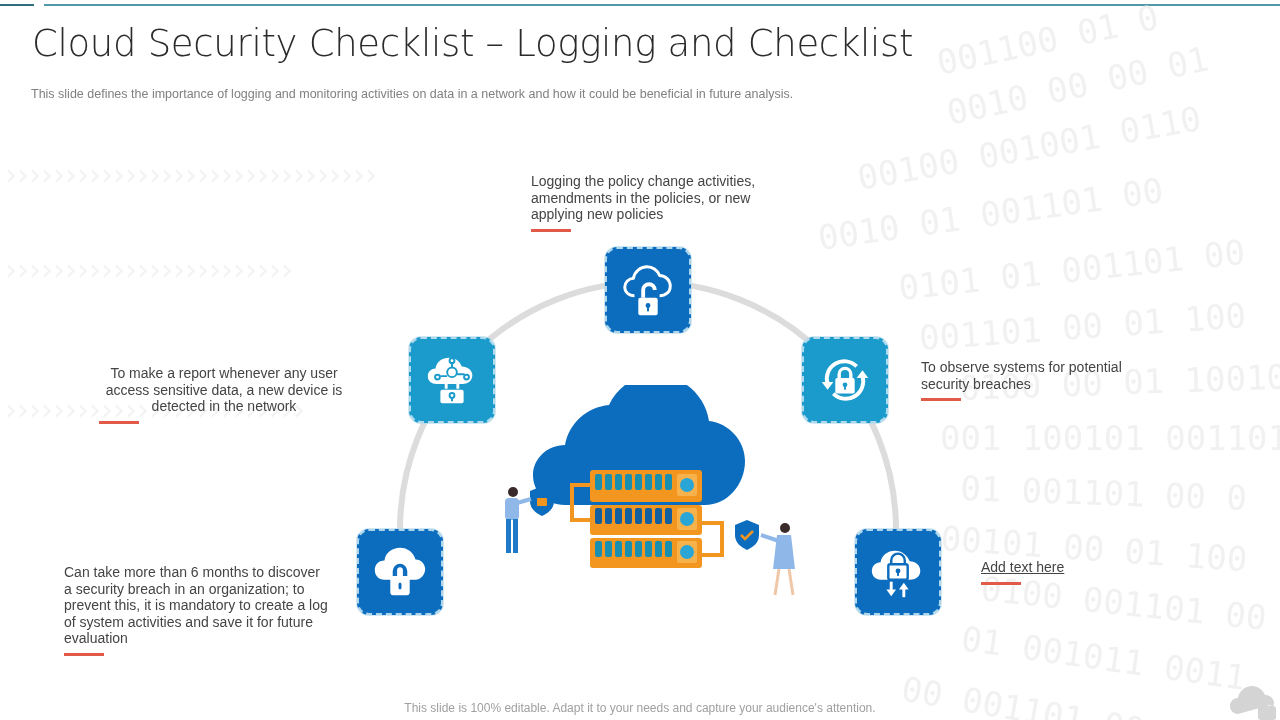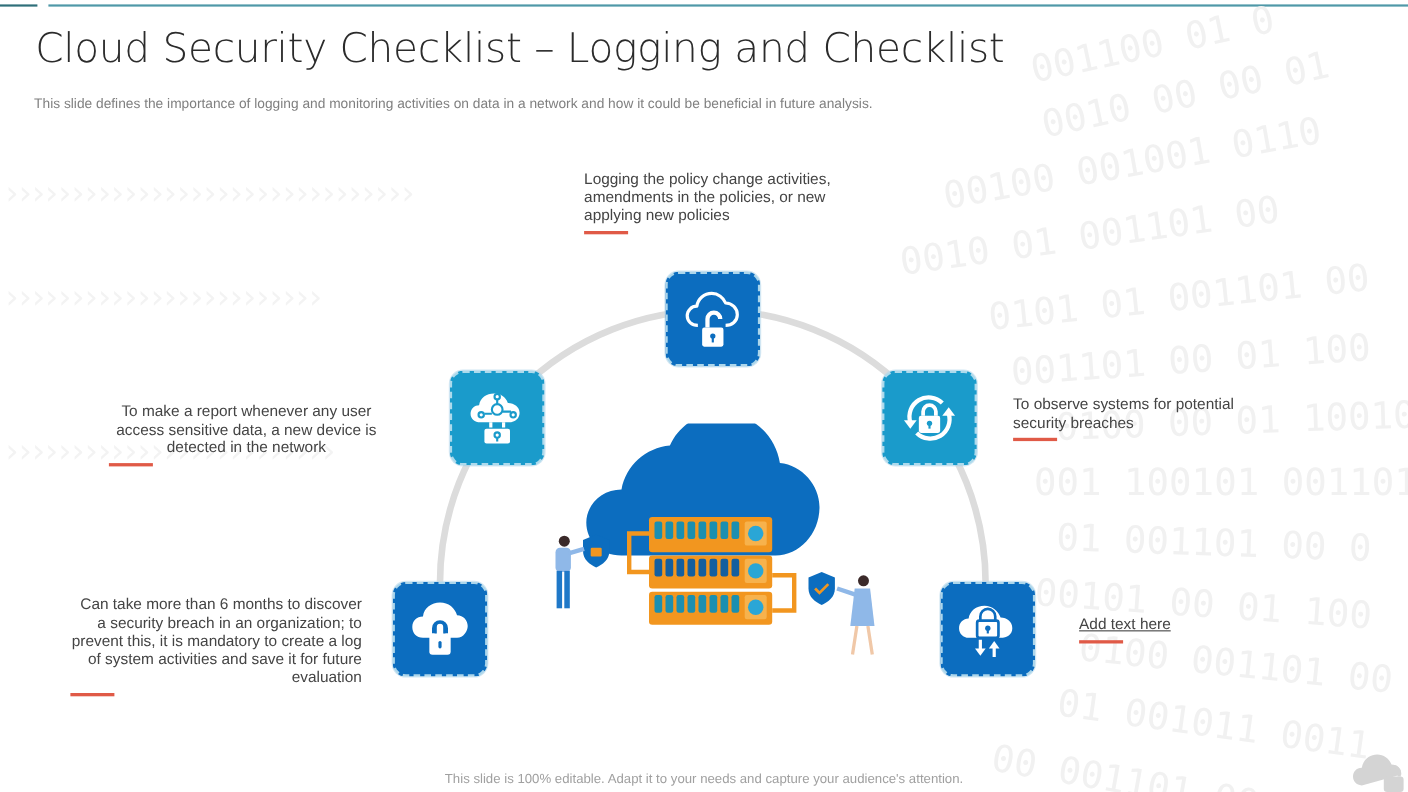--- a/index.html
+++ b/index.html
@@ -115,33 +115,33 @@
     <rect x="22" y="24" width="20" height="16" rx="2" fill="none" stroke="#0c6dbf" stroke-width="2.5"></rect>
     <circle cx="32" cy="31" r="2.5" fill="#0c6dbf"></circle>
     <rect x="31" y="31" width="2" height="5" fill="#0c6dbf"></rect>
     <path d="M25 42v10" stroke="#fff" stroke-width="3"></path>
     <path d="M20 50l5 7 5-7z" fill="#fff"></path>
     <path d="M38 58v-10" stroke="#fff" stroke-width="3"></path>
     <path d="M33 50l5-7 5 7z" fill="#fff"></path>
   </svg>
 </div>
 
-<div class="desc" style="left:531px; top:154px; width:240px;">
+<div class="desc" style="left:531px; top:173px; width:240px;">
   <span>Logging the policy change activities, amendments in the policies, or new applying new policies</span>
   <span class="bar"></span>
 </div>
 <div class="desc" style="left:99px; top:365px; width:250px;text-align:center;">
   <span>To make a report whenever any user access sensitive data, a new device is detected in the network</span>
   <span class="bar"></span>
 </div>
 <div class="desc" style="left:921px; top:359px; width:220px;">
   <span>To observe systems for potential security breaches</span>
   <span class="bar"></span>
 </div>
-<div class="desc" style="left:64px; top:541px; width:265px;text-align:right;">
+<div class="desc" style="left:64px; top:564px; width:265px;">
   <span>Can take more than 6 months to discover a security breach in an organization; to prevent this, it is mandatory to create a log of system activities and save it for future evaluation</span>
   <span class="bar"></span>
 </div>
 <div class="desc" style="left:981px; top:559px; width:160px;text-decoration:underline;">
   <span>Add text here</span>
   <span class="bar"></span>
 </div>
 
 <svg class="illus" width="310" height="220" viewBox="0 0 310 220">
   <g>

